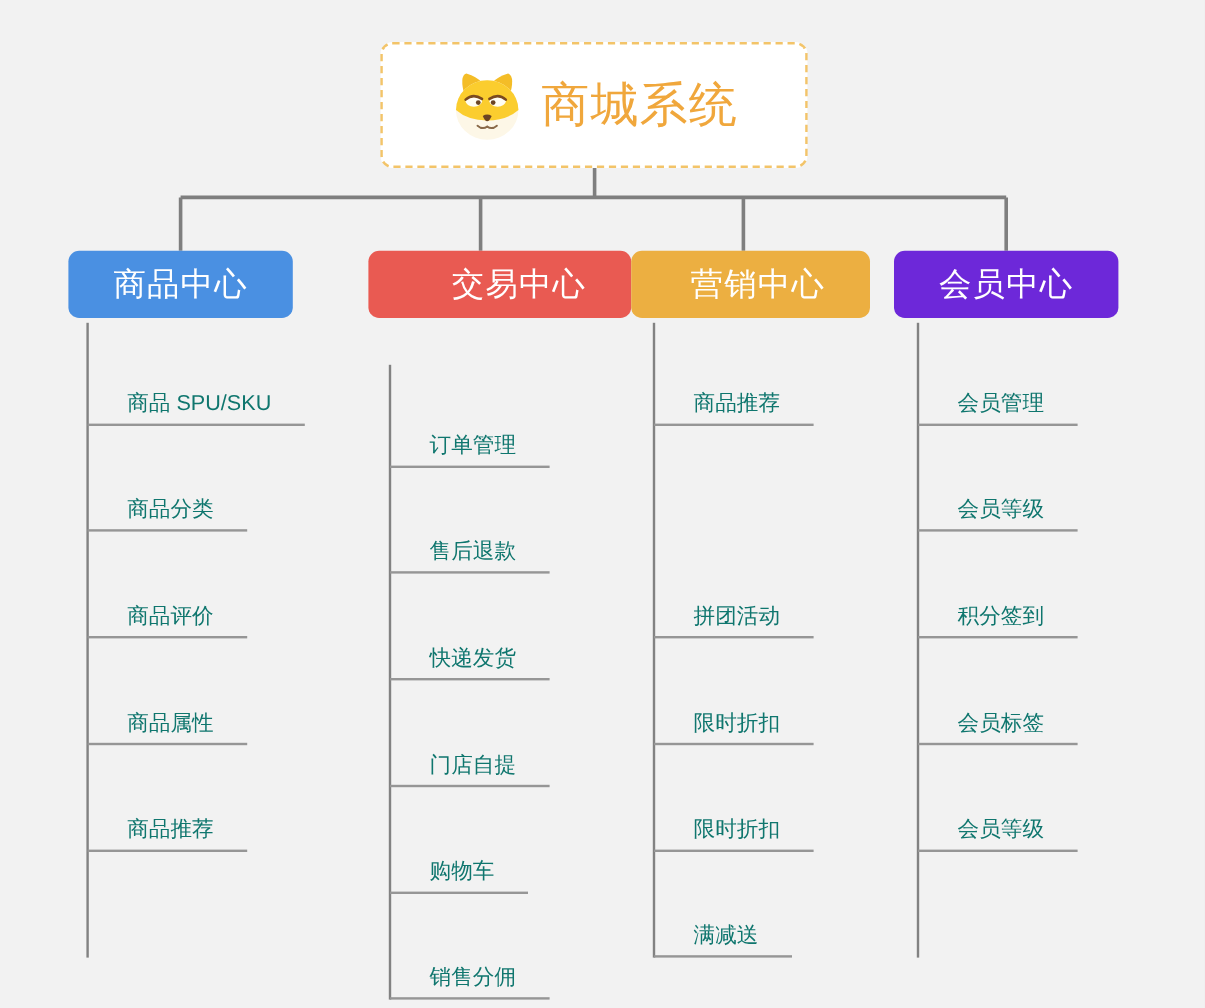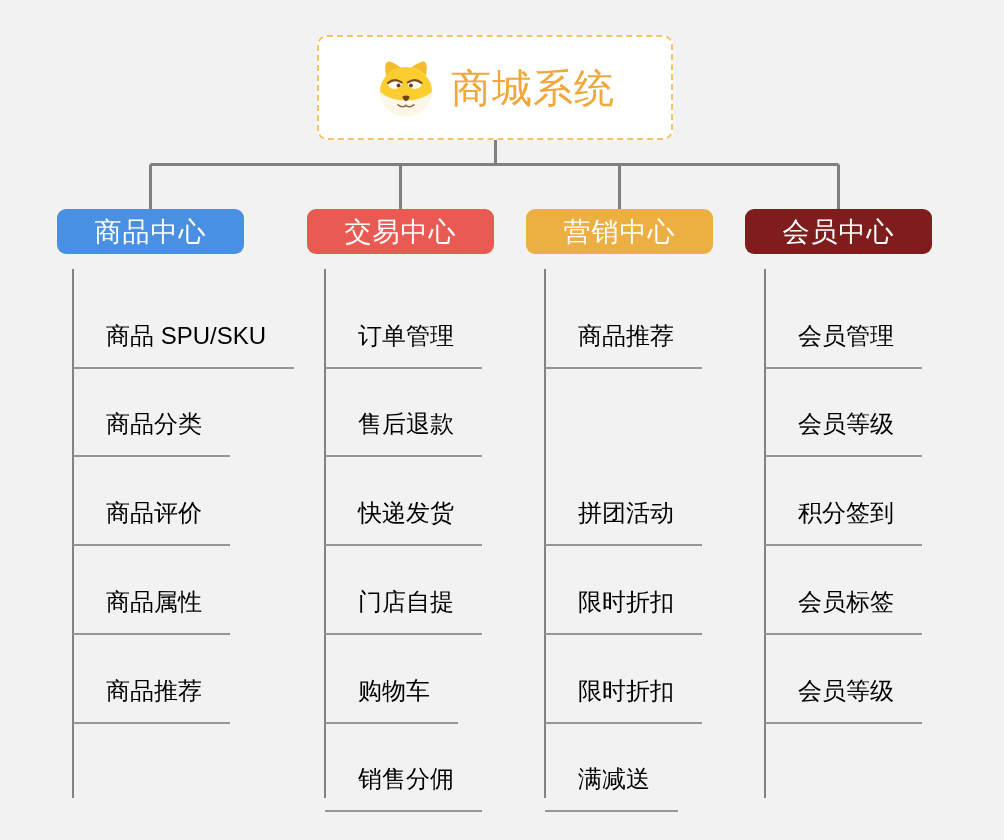--- a/index.html
+++ b/index.html
@@ -30,48 +30,48 @@
   .root-title{
     font-size:40px;
     letter-spacing:1px;
     color:#f0a73c;
     line-height:1;
     white-space:nowrap;
   }
   .dog{width:62px;height:60px;display:block;}
   
   .branch{
-    position:absolute;top:209px;width:187px;height:45px;
+    position:absolute;top:209px;width:187px;height:56px;
     border-radius:9px;
     display:flex;align-items:center;justify-content:center;
     color:#ffffff;font-size:27px;letter-spacing:1px;
     white-space:nowrap;
   }
   .branch.b0{left:57px;}
   .branch.b1{left:307px;}
-  .branch.b2{left:526px;}
+  .branch.b2{left:526px;padding-left:12px;}
   .branch.b3{left:745px;}
   
   .col{
     position:absolute;top:269px;height:531px;width:250px;
   }
   .col.c0{left:72px;}
-  .col.c1{left:324px;}
+  .col.c1{left:324px;margin-top:35px;}
   .col.c2{left:544px;}
   .col.c3{left:764px;}
   .col::before{
     content:"";
     position:absolute;left:0;top:0;width:2px;height:529px;
     background:#828282;
   }
   .leaf{
     position:absolute;left:1px;
     white-space:nowrap;
-    font-size:24px;line-height:26px;color:#000000;
-    padding:0 28px 18px 33px;
+    font-size:18px;line-height:26px;color:#0f766e;
+    padding:0 28px 4px 33px;
     border-bottom:2px solid #969696;
     cursor:default;
   }
   .leaf.r0{top:54px;}
   .leaf.r1{top:142px;}
   .leaf.r2{top:231px;}
   .leaf.r3{top:320px;}
   .leaf.r4{top:409px;}
   .leaf.r5{top:497px;}
 </style>
@@ -103,27 +103,27 @@
       <circle cx="58" cy="44" r="3.2" fill="#6b4423"></circle>
       <path d="M44,62 Q50,58 56,62 Q53,69 50,69 Q47,69 44,62 Z" fill="#6b4423"></path>
       <path d="M37,75 Q44,81 50,76 Q56,81 63,75" fill="none" stroke="#8a6a4a" stroke-width="2.6" stroke-linecap="round"></path>
     </svg>
     <span class="root-title" style="color: rgb(240, 167, 60);">商城系统</span>
   </div>
 
   <div class="branch b0" style="background: rgb(74, 144, 226);">
     <span>商品中心</span>
   </div>
-  <div class="branch b1" style="background: rgb(233, 90, 82);">
+  <div class="branch b1" style="background: rgb(233, 90, 82); padding-left: 32px;">
     <span>交易中心</span>
   </div>
   <div class="branch b2" style="background: rgb(236, 175, 65);">
     <span>营销中心</span>
   </div>
-  <div class="branch b3" style="background: #7f1d1d; align-items: center;">
+  <div class="branch b3" style="background: #6d28d9; align-items: center;">
     <span>会员中心</span>
   </div>
 
   <div class="col c0">
     <div class="leaf r0">商品 SPU/SKU</div>
     <div class="leaf r1">商品分类</div>
     <div class="leaf r2">商品评价</div>
     <div class="leaf r3">商品属性</div>
     <div class="leaf r4">商品推荐</div>
   </div>

